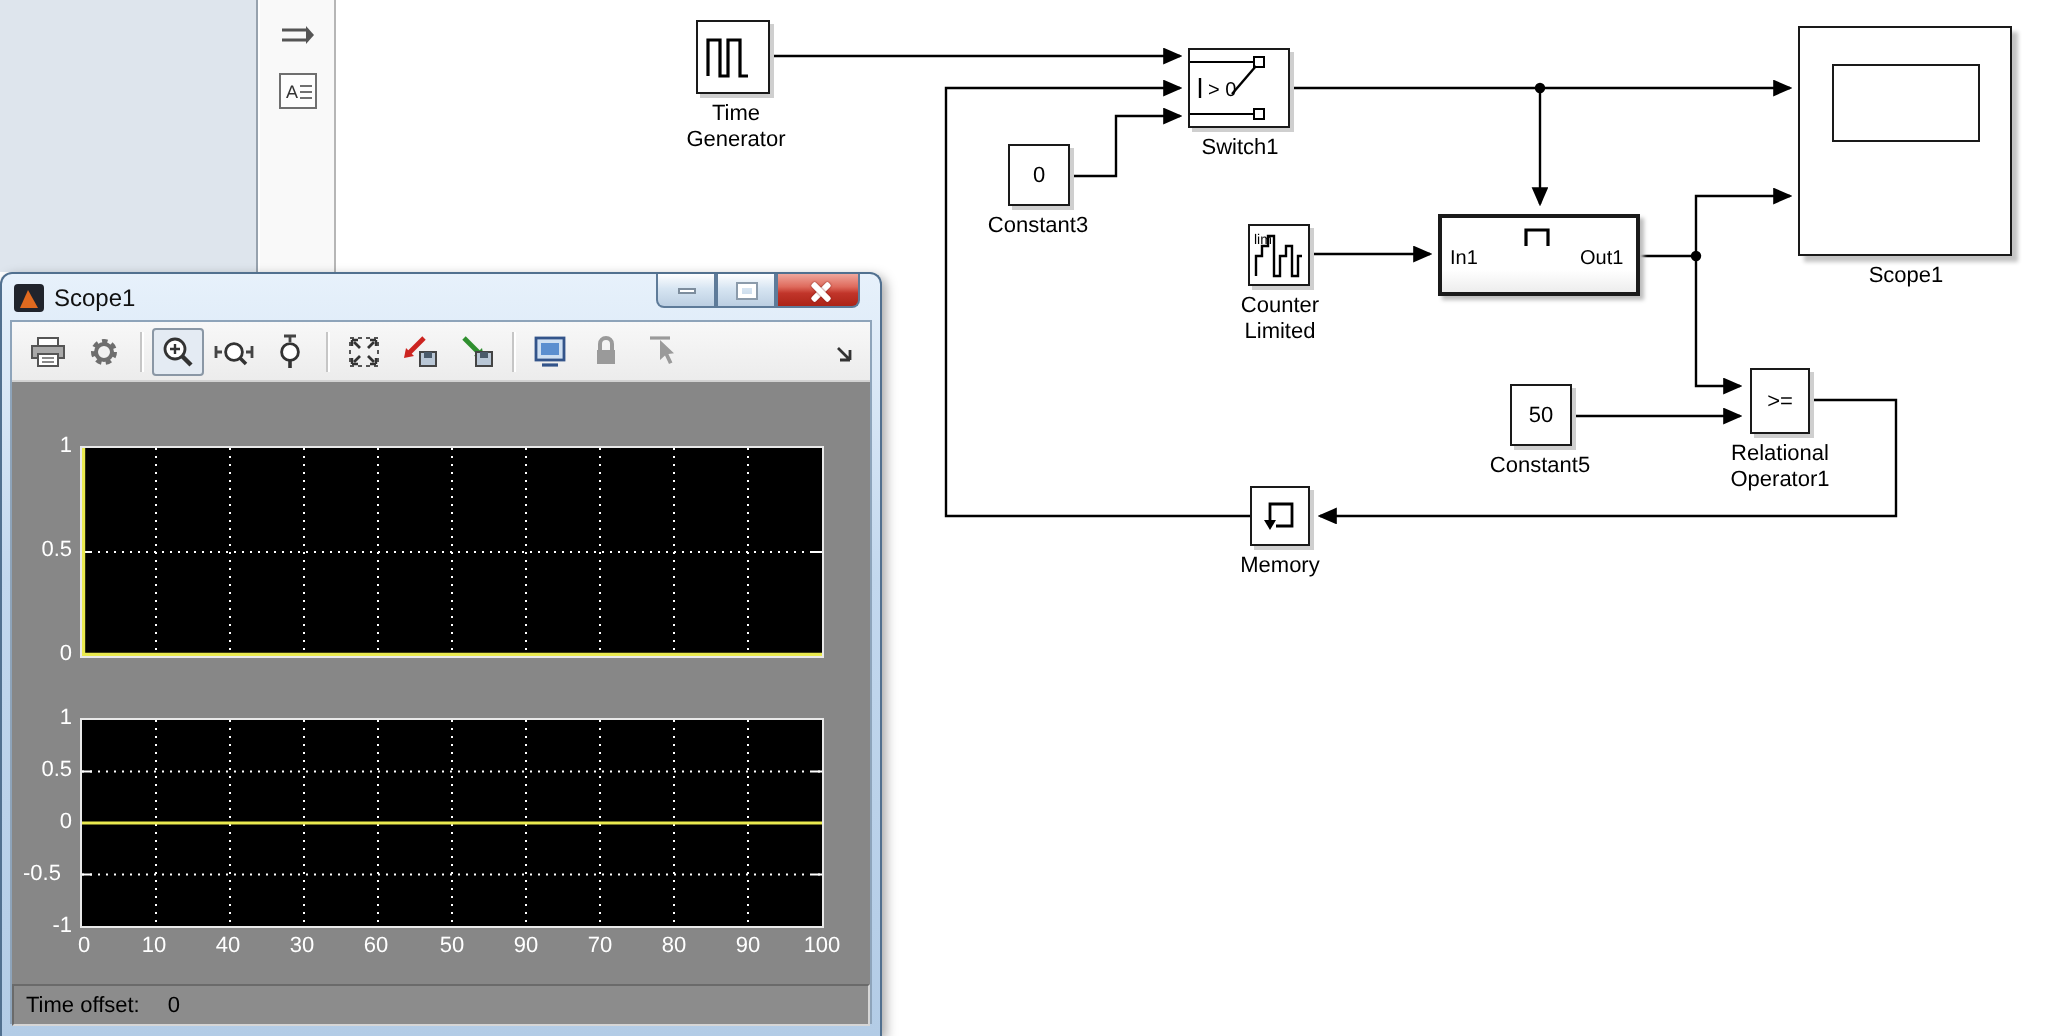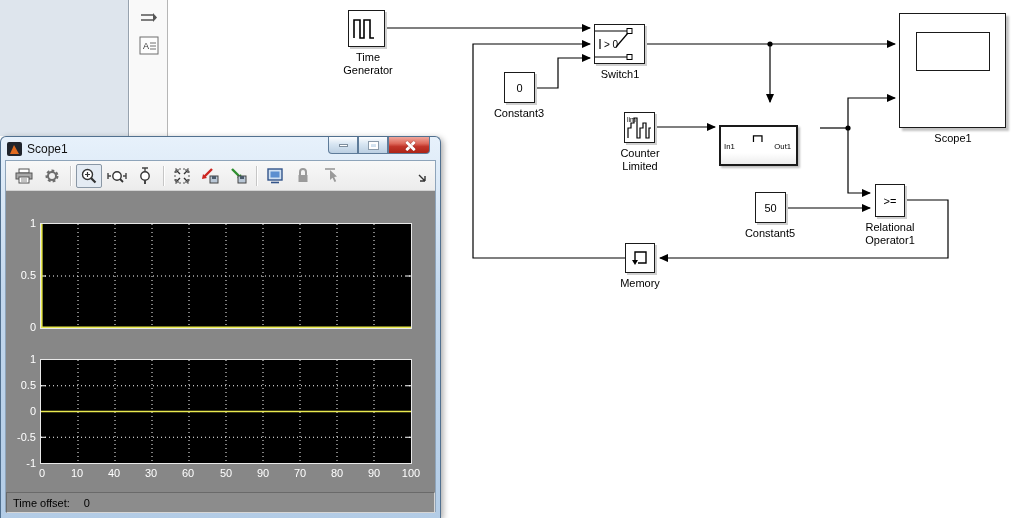--- a/index.html
+++ b/index.html
@@ -154,21 +154,21 @@
 
   <div class="blk" style="left:624px;top:112px;width:31px;height:31px;">
     <svg width="27" height="27" viewBox="0 0 27 27">
       <text x="1" y="8" font-size="7" fill="#000">lim</text>
       <path d="M2,24 V14 H5 V9 H8 V4 H11 V24 H14 V14 H17 V9 H20 V24 H23 V14 H25" stroke="#000" stroke-width="1.2" fill="none"></path>
     </svg>
   </div>
   <div class="blk-label" style="left:600px;top:147px;width:80px;">Counter
 Limited</div>
 
-  <div class="blk subsys" style="left:719px;top:125px;width:79px;height:41px;">
+  <div class="blk subsys" style="left:719px;top:107px;width:101px;height:41px;">
     <svg width="97" height="37" viewBox="0 0 97 37">
       <text x="4" y="23" font-size="10" fill="#000">In1</text>
       <text x="69" y="23" font-size="10" fill="#000">Out1</text>
       <path d="M42,14 V6 H53 V14" stroke="#000" stroke-width="1.6" fill="none"></path>
     </svg>
   </div>
 
   <div class="blk scope-blk" style="left:899px;top:13px;width:107px;height:115px;">
     <div class="scope-screen"></div>
   </div>
@@ -314,21 +314,21 @@
             <g stroke="#ffffff" stroke-width="1">
               <path d="M365,52 H370 M0,52 H5"></path>
             </g>
             <path d="M0.8,0 V103 M0,103.2 H370" stroke="#e9e94f" stroke-width="1.6" fill="none"></path>
           </svg>
         </div>
 
         <span class="ytick" style="left:0;top:162px;">1</span>
         <span class="ytick" style="left:0;top:188px;">0.5</span>
         <span class="ytick" style="left:0;top:214px;">0</span>
-        <span class="ytick" style="left:0;top:240px;">-0.5</span>
+        <span class="ytick" style="left:0;top:240px;text-align:center;">-0.5</span>
         <span class="ytick" style="left:0;top:266px;">-1</span>
         <div class="axes axes2">
           <svg viewBox="0 0 370 103" preserveAspectRatio="none">
             <g stroke="#ffffff" stroke-width="1" stroke-dasharray="1 3">
               <path d="M37,0 V103 M74,0 V103 M111,0 V103 M148,0 V103 M185,0 V103 M222,0 V103 M259,0 V103 M296,0 V103 M333,0 V103"></path>
               <path d="M0,25.75 H370 M0,77.25 H370"></path>
             </g>
             <g stroke="#ffffff" stroke-width="1">
               <path d="M0,25.75 H5 M365,25.75 H370 M0,77.25 H5 M365,77.25 H370"></path>
             </g>

